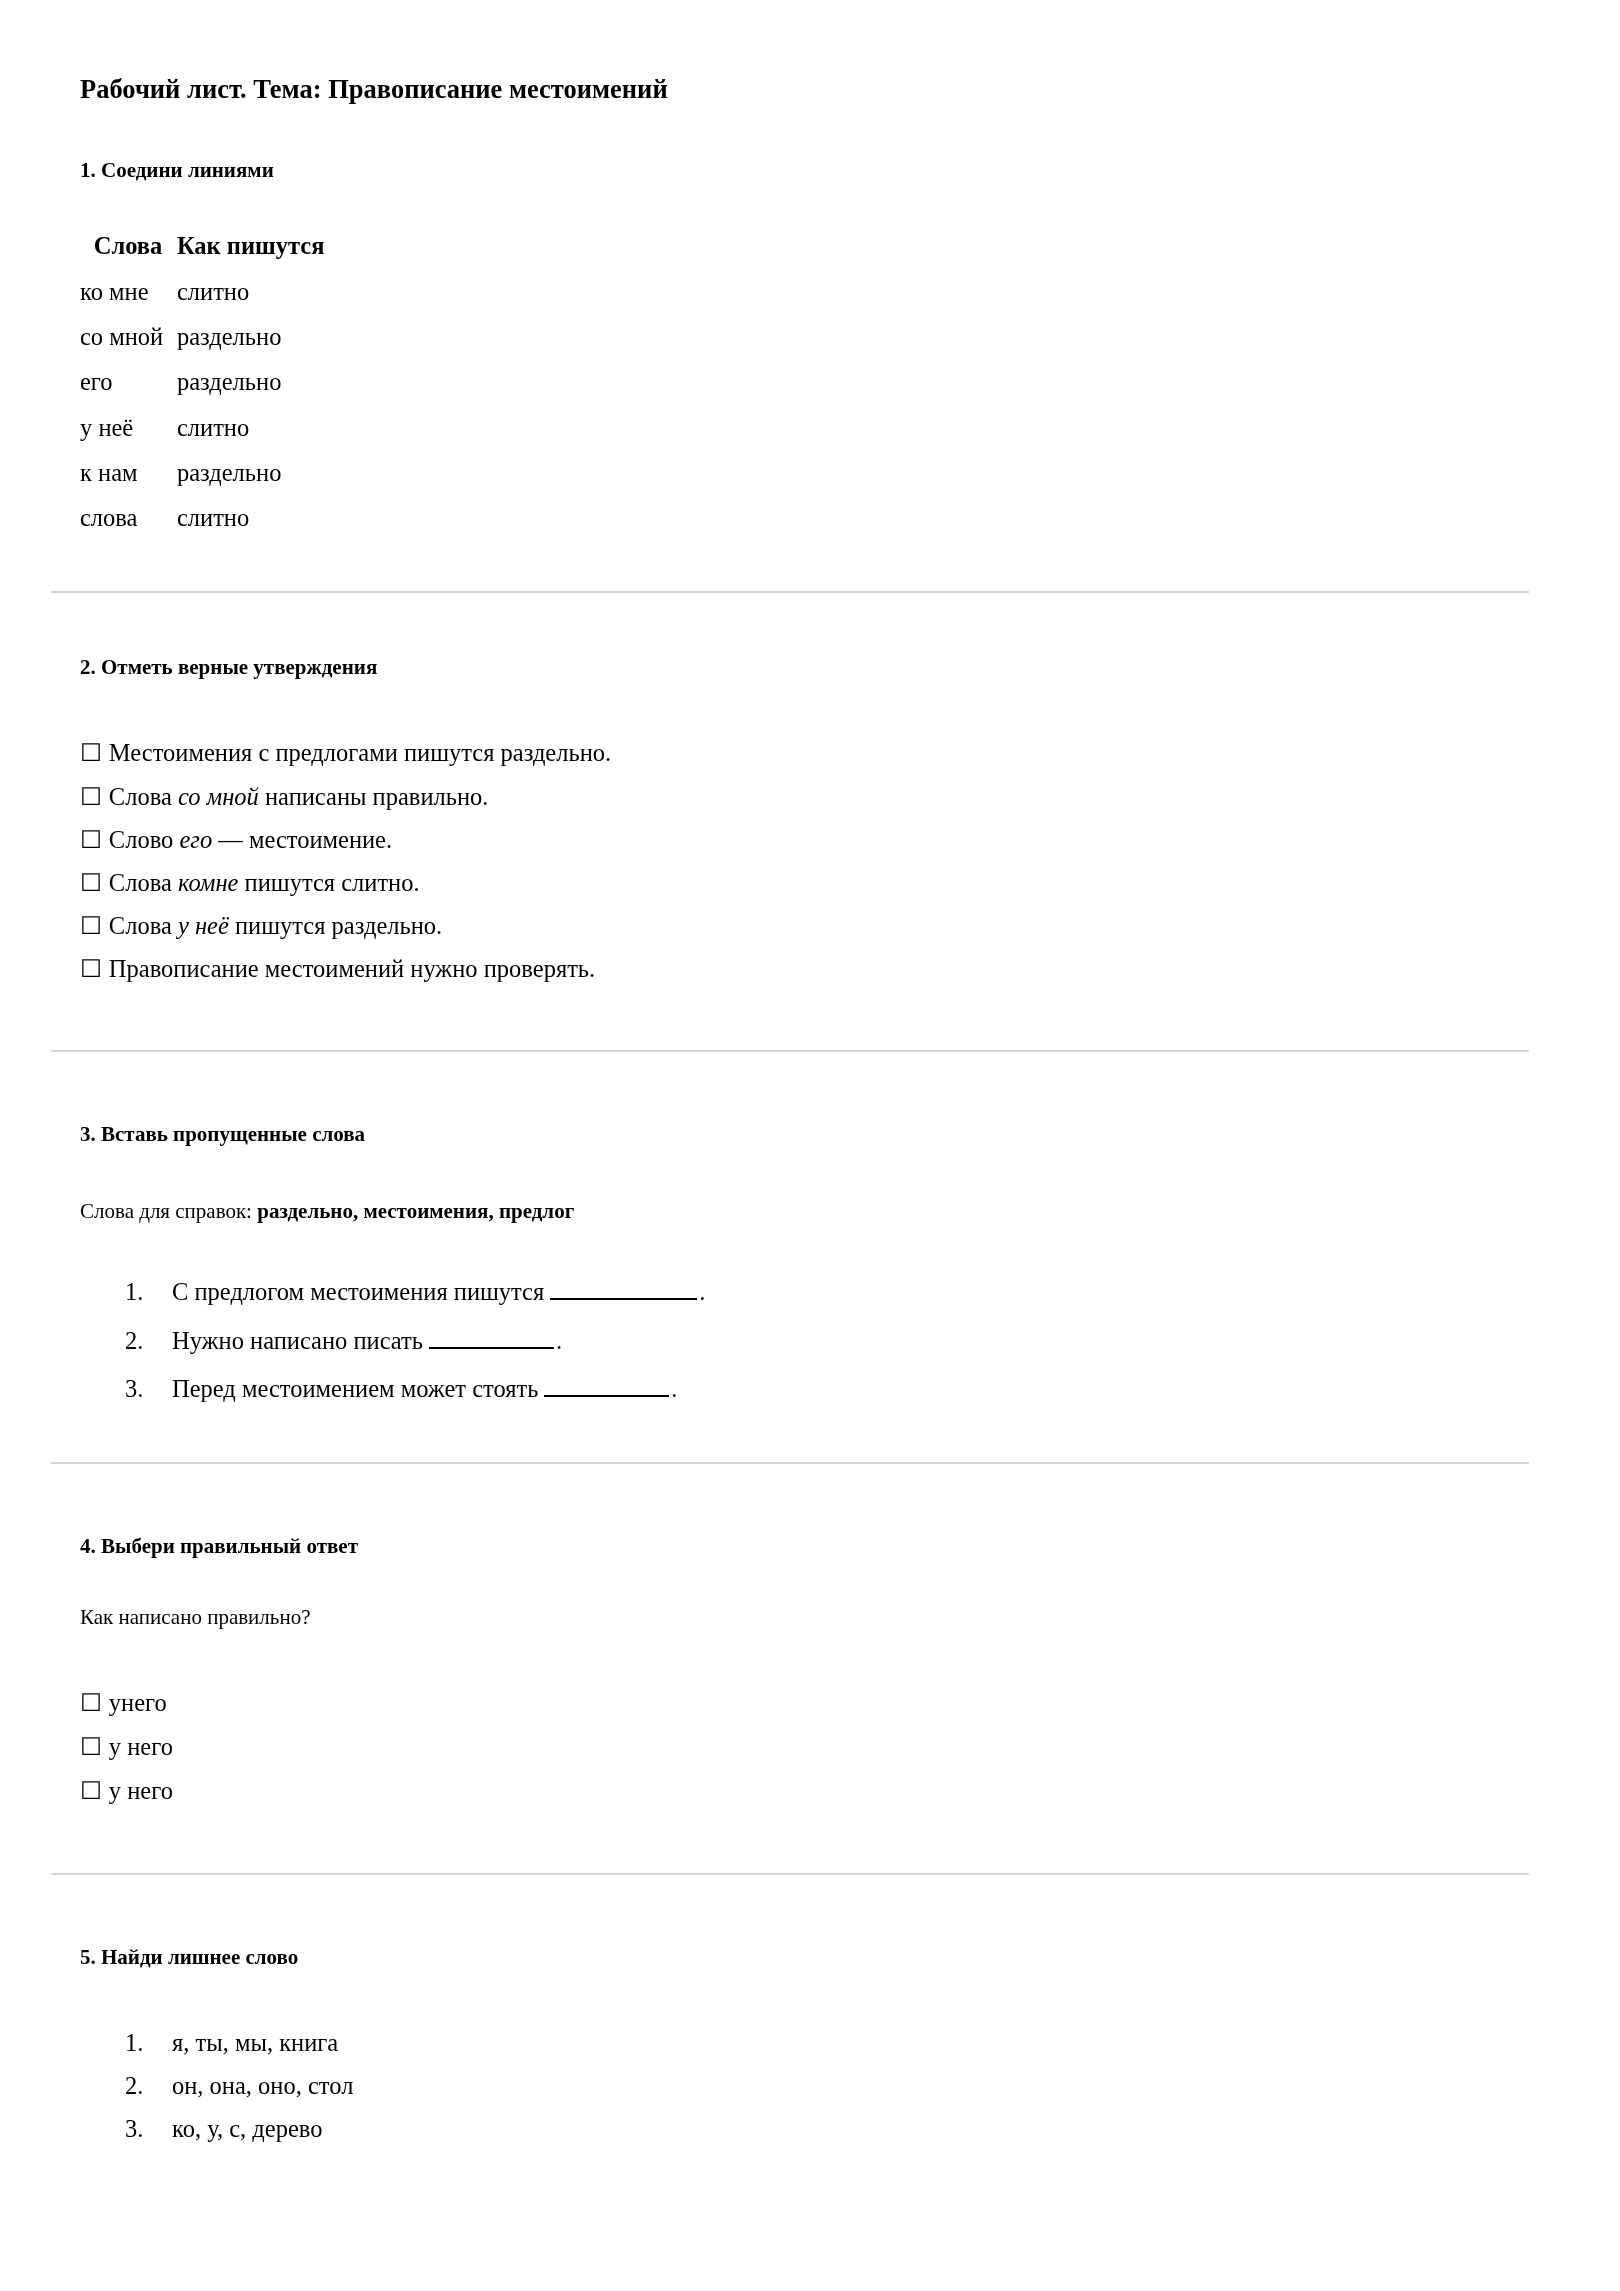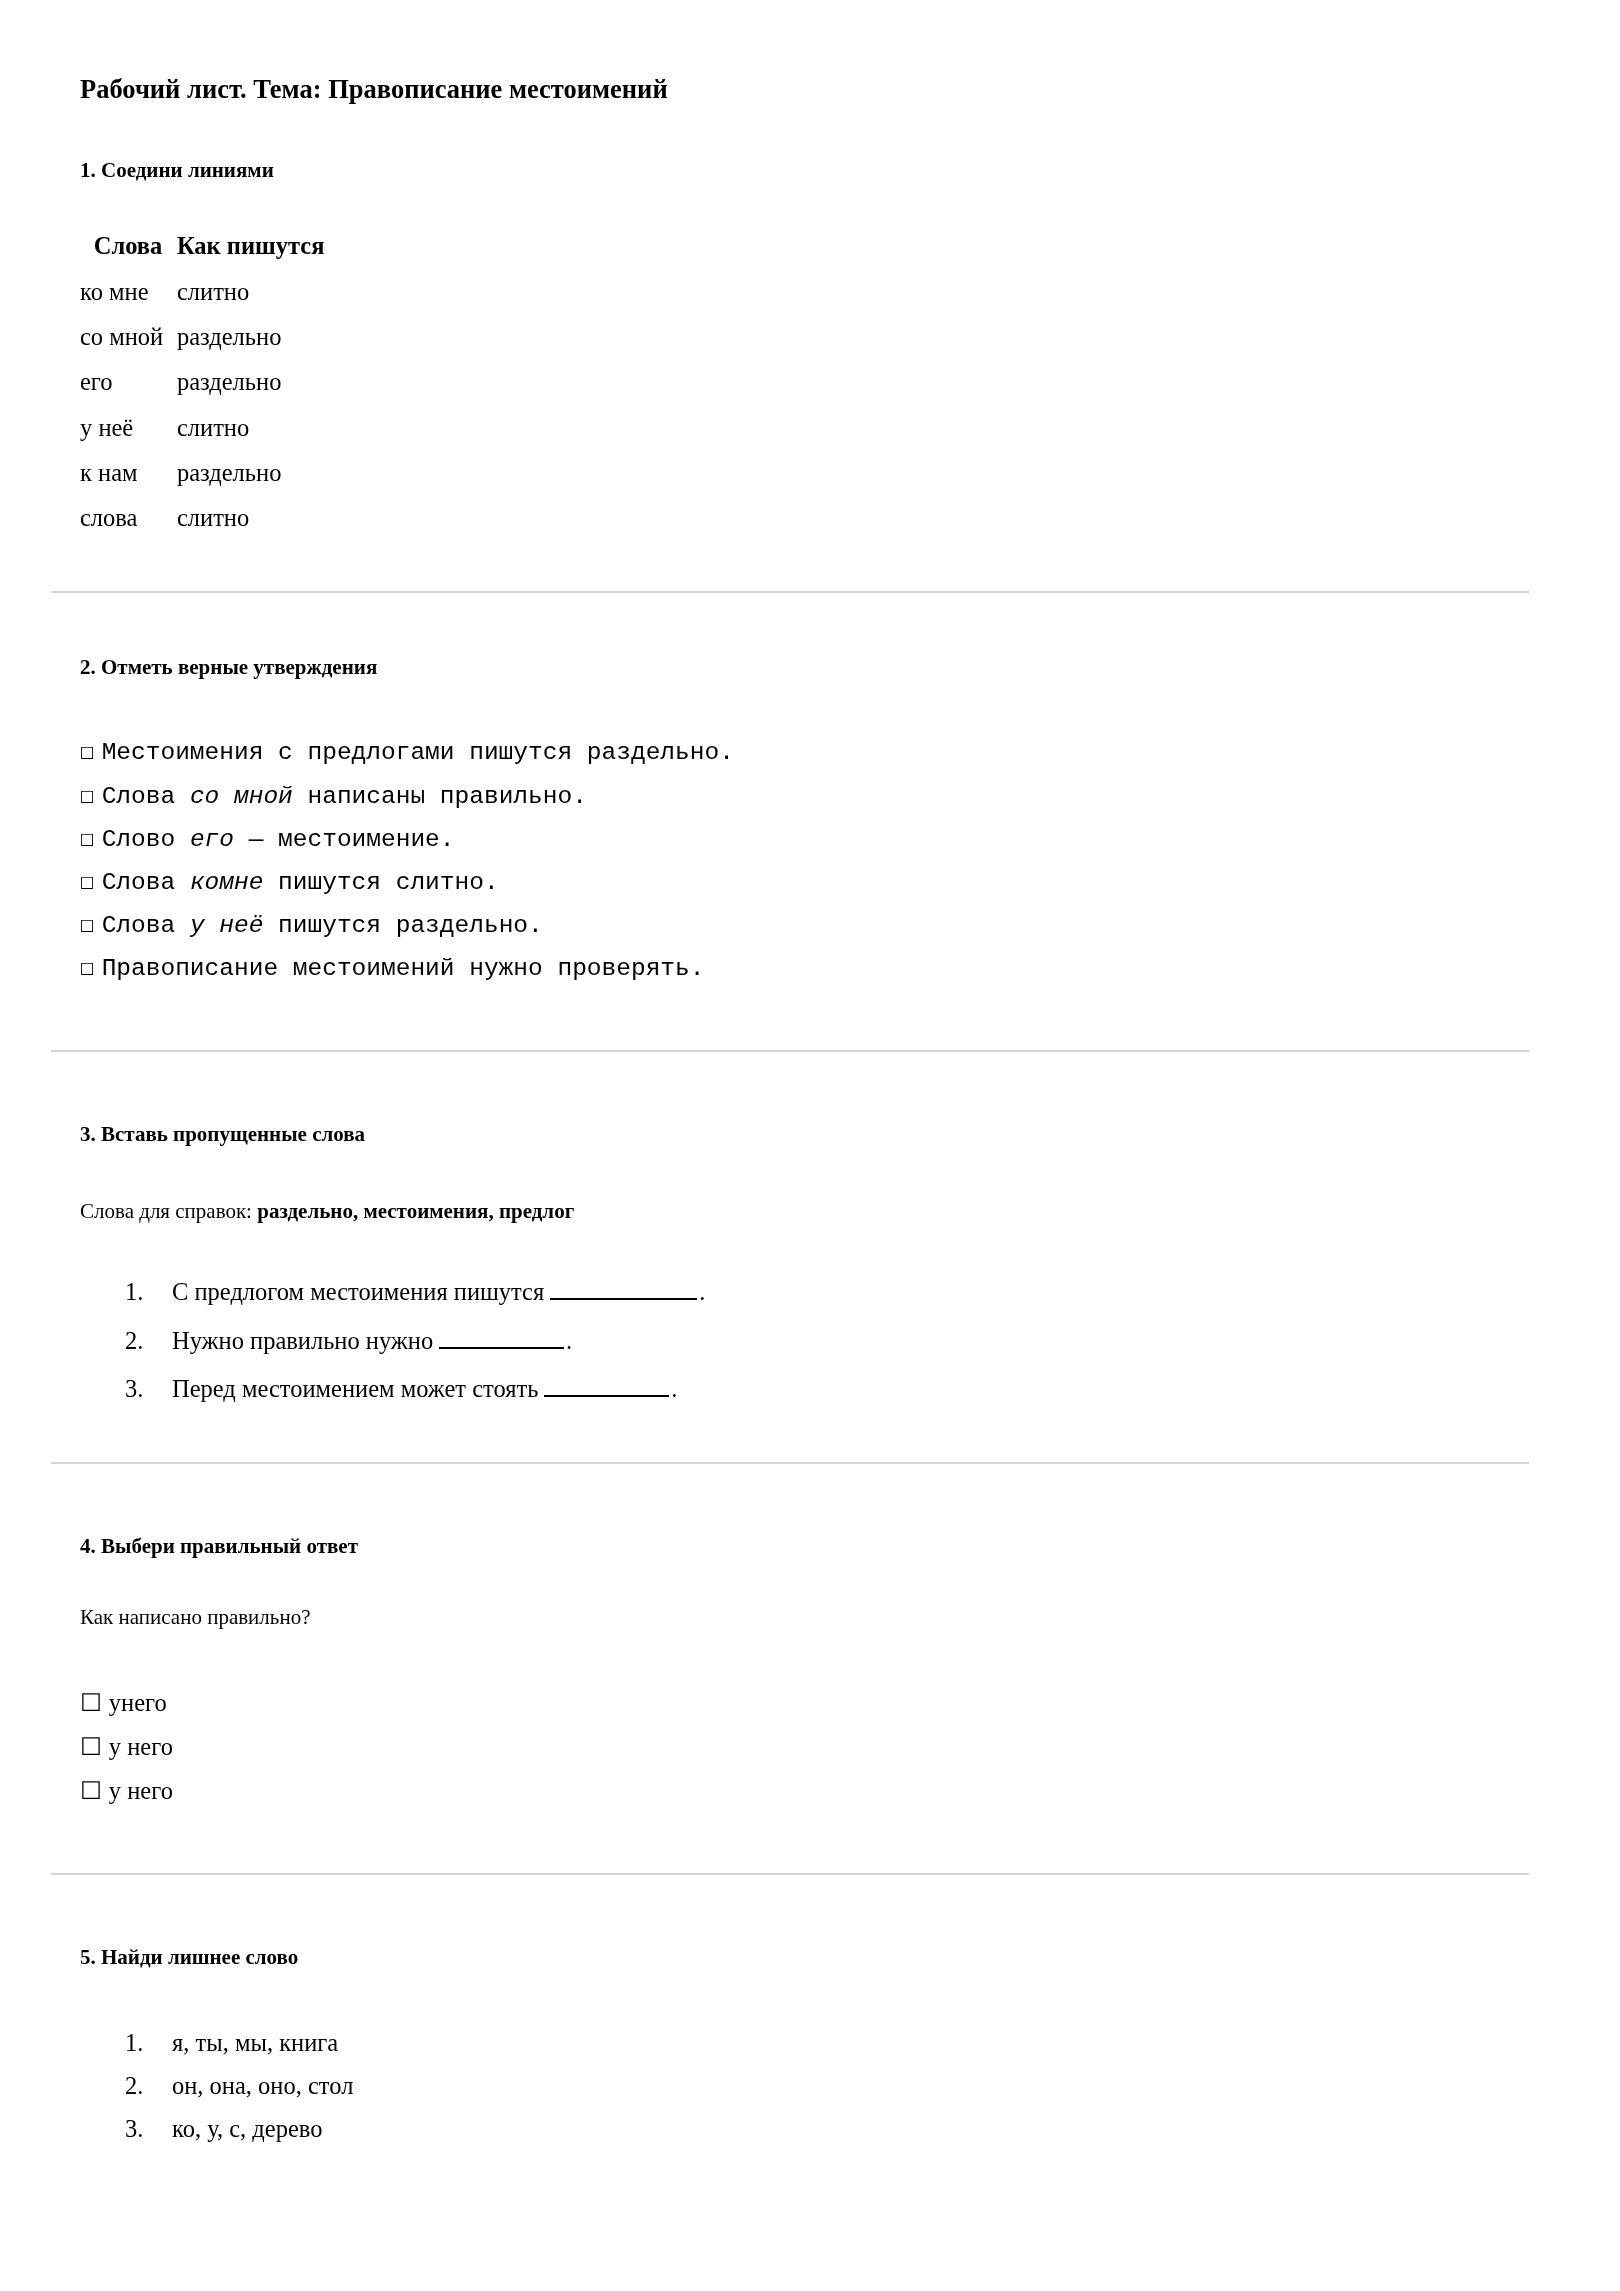--- a/index.html
+++ b/index.html
@@ -80,21 +80,20 @@
     list-style: none;
     margin: 0;
     padding: 0;
     font-size: 24.5px;
     line-height: 1.0;
   }
   .check-list li {
     display: block;
     margin: 0 0 18.6px 0;
     white-space: nowrap;
-    font-family: Liberation Mono, monospace;
   }
   .check-list li:last-child { margin-bottom: 0; }
   .cbox {
     display: inline-block;
     font-size: 24.5px;
     margin-right: 6.9px;
   }
   .italic { font-style: italic; }
 
   .option-list {
@@ -241,21 +240,21 @@
 
   <ol class="num-list">
     <li>
       <span class="num-marker">1.</span>
         <span>С предлогом местоимения пишутся</span>
         <span class="blank-rule"></span>
         <span>.</span>
     </li>
     <li>
       <span class="num-marker">2.</span>
-        <span>Нужно правильно нужно</span>
+        <span>Нужно написано писать</span>
         <span class="blank-rule short"></span>
         <span>.</span>
     </li>
     <li>
       <span class="num-marker">3.</span>
         <span>Перед местоимением может стоять</span>
         <span class="blank-rule short"></span>
         <span>.</span>
     </li>
   </ol>

